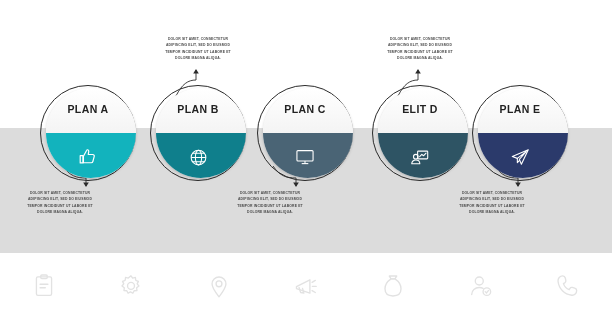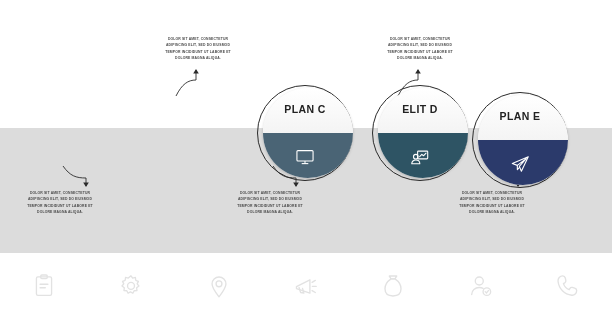--- a/index.html
+++ b/index.html
@@ -101,27 +101,57 @@
       <path d="M293.2,182.6 L296,187 L298.8,182.6" fill="#2b2b2b" stroke="none"></path>
 
       <path d="M398,96 C404,84 410,80 418,80 L418,70"></path>
       <path d="M415.2,73.6 L418,69 L420.8,73.6" fill="#2b2b2b" stroke="none"></path>
 
       <path d="M495,166 C502,176 508,178 518,178 L518,186"></path>
       <path d="M515.2,182.6 L518,187 L520.8,182.6" fill="#2b2b2b" stroke="none"></path>
     </g>
   </svg>
 
+  <div class="node" style="left:40px;top:85px;">
+    <div class="ring"></div>
+    <div class="disc">
+      <div class="half-top"></div>
+      <div class="half-bot" style="background:#12b3bd;"></div>
+    </div>
+    <div class="plan-label">PLAN A</div>
+    <div class="plan-icon">
+      <svg width="22" height="22" viewBox="0 0 24 24" fill="none" stroke="#ffffff" stroke-width="1.3" stroke-linejoin="round" stroke-linecap="round">
+        <path d="M3.5 10.5h3v8h-3z"></path>
+        <path d="M7 11.2l3.6-6.6c.2-.4.6-.6 1-.5.8.2 1.3 1 1.2 1.8l-.5 3.4h4.9c1.1 0 1.9 1 1.6 2l-1.5 5.6c-.2.8-.9 1.4-1.8 1.4H7z"></path>
+      </svg>
+    </div>
+  </div>
   <div class="desc" style="left:8px;top:190px;">
     <div>DOLOR SIT AMET, CONSECTETUR</div>
     <div>ADIPISCING ELIT, SED DO EIUSMOD</div>
     <div>TEMPOR INCIDIDUNT UT LABORE ET</div>
     <div>DOLORE MAGNA ALIQUA.</div>
   </div>
 
+  <div class="node" style="left:150px;top:85px;">
+    <div class="ring"></div>
+    <div class="disc">
+      <div class="half-top"></div>
+      <div class="half-bot" style="background:#0f7f8c;"></div>
+    </div>
+    <div class="plan-label">PLAN B</div>
+    <div class="plan-icon">
+      <svg width="21" height="21" viewBox="0 0 24 24" fill="none" stroke="#ffffff" stroke-width="1.2">
+        <circle cx="12" cy="12" r="8.4"></circle>
+        <ellipse cx="12" cy="12" rx="3.6" ry="8.4"></ellipse>
+        <line x1="3.6" y1="12" x2="20.4" y2="12"></line>
+        <path d="M5.2 7.2h13.6M5.2 16.8h13.6"></path>
+      </svg>
+    </div>
+  </div>
   <div class="desc" style="left:146px;top:36px;">
     <div>DOLOR SIT AMET, CONSECTETUR</div>
     <div>ADIPISCING ELIT, SED DO EIUSMOD</div>
     <div>TEMPOR INCIDIDUNT UT LABORE ET</div>
     <div>DOLORE MAGNA ALIQUA.</div>
   </div>
 
   <div class="node" style="left:257px;top:85px;text-align:center;">
     <div class="ring"></div>
     <div class="disc">
@@ -160,21 +190,21 @@
       </svg>
     </div>
   </div>
   <div class="desc" style="left:368px;top:36px;">
     <div>DOLOR SIT AMET, CONSECTETUR</div>
     <div>ADIPISCING ELIT, SED DO EIUSMOD</div>
     <div>TEMPOR INCIDIDUNT UT LABORE ET</div>
     <div>DOLORE MAGNA ALIQUA.</div>
   </div>
 
-  <div class="node" style="left:472px;top:92px;">
+  <div class="node" style="left:472px;top:85px;">
     <div class="ring"></div>
     <div class="disc">
       <div class="half-top"></div>
       <div class="half-bot" style="background:#2b3a6b;"></div>
     </div>
     <div class="plan-label">PLAN E</div>
     <div class="plan-icon">
       <svg width="22" height="22" viewBox="0 0 24 24" fill="none" stroke="#ffffff" stroke-width="1.2" stroke-linejoin="round" stroke-linecap="round">
         <path d="M21 4.2L3.6 11.4l5.5 2.1 9.6-7.4-7.4 8.5 2.2 5.3z"></path>
         <path d="M9.1 13.5v4.6l2.4-2.5"></path>

